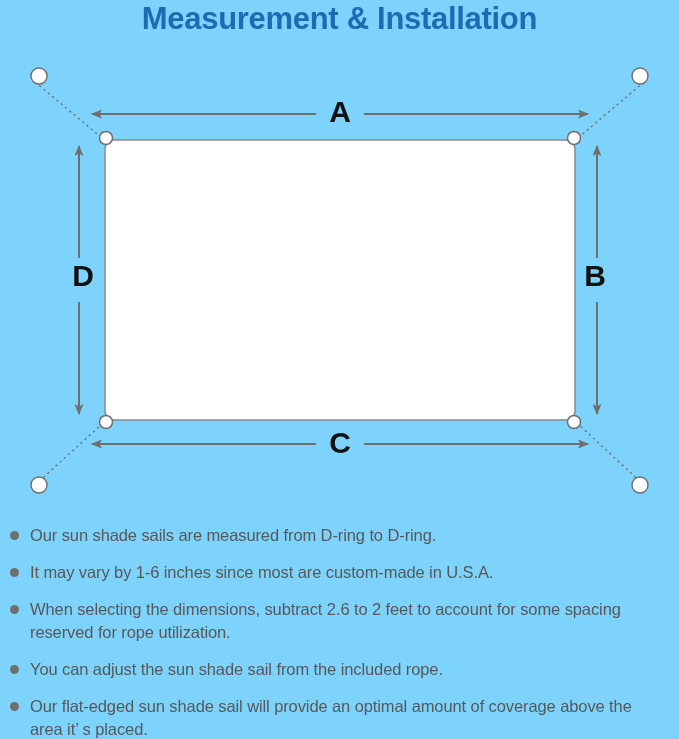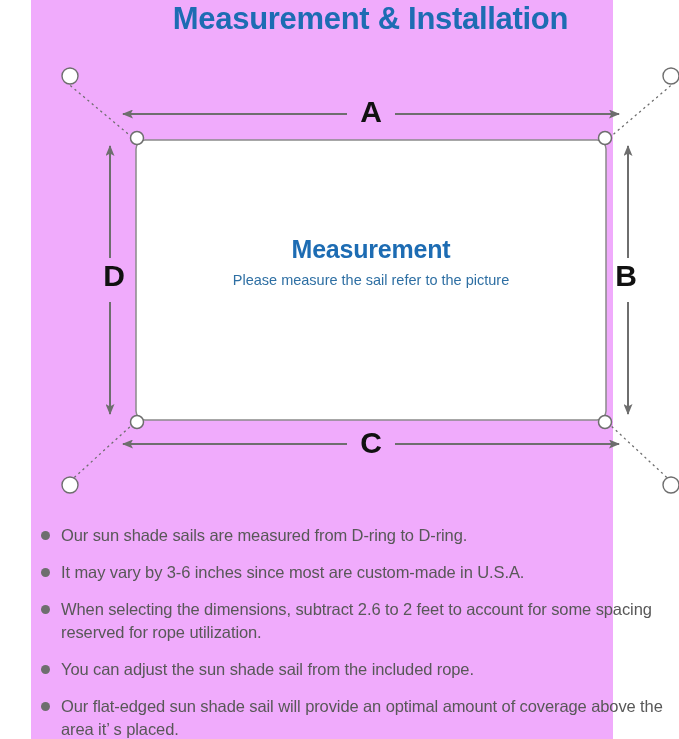--- a/index.html
+++ b/index.html
@@ -11,24 +11,23 @@
   body {
     width: 679px;
     height: 739px;
     overflow: hidden;
     font-family: "Liberation Sans", sans-serif;
     color: #5a5a5a;
     position: relative;
   }
   .page {
     position: relative;
-    width: 582px;
+    width: 679px;
     height: 739px;
-    background: #f0abfc;
-    margin-left: 31px;
+    background: #7dd3fc;
   }
 
   
   .title {
     position: absolute;
     top: 0px;
     left: 0;
     width: 679px;
     text-align: center;
     font-family: "Liberation Sans", sans-serif;
@@ -180,34 +179,30 @@
         <line x1="597" y1="210" x2="597" y2="98" marker-end="url(#arrHeadR)"></line>
         <line x1="597" y1="254" x2="597" y2="366" marker-end="url(#arrHeadR)"></line>
       </g>
     </svg>
 
     <div class="dim-label" id="label-A">A</div>
     <div class="dim-label" id="label-B">B</div>
     <div class="dim-label" id="label-C">C</div>
     <div class="dim-label" id="label-D">D</div>
 
-    <div class="centre-block">
-      <div class="centre-title">Measurement</div>
-      <div class="centre-sub">Please measure the sail refer to the picture</div>
-    </div>
   </div>
 
   <div class="notes">
     <div class="note">
       <span class="note-bullet"></span>
       <span class="note-text">Our sun shade sails are measured from D-ring to D-ring.</span>
     </div>
     <div class="note">
       <span class="note-bullet"></span>
-      <span class="note-text">It may vary by 3-6 inches since most are custom-made in U.S.A.</span>
+      <span class="note-text">It may vary by 1-6 inches since most are custom-made in U.S.A.</span>
     </div>
     <div class="note">
       <span class="note-bullet"></span>
       <span class="note-text">When selecting the dimensions, subtract 2.6 to 2 feet to account for some spacing reserved for rope utilization.</span>
     </div>
     <div class="note">
       <span class="note-bullet"></span>
       <span class="note-text">You can adjust the sun shade sail from the included rope.</span>
     </div>
     <div class="note">

